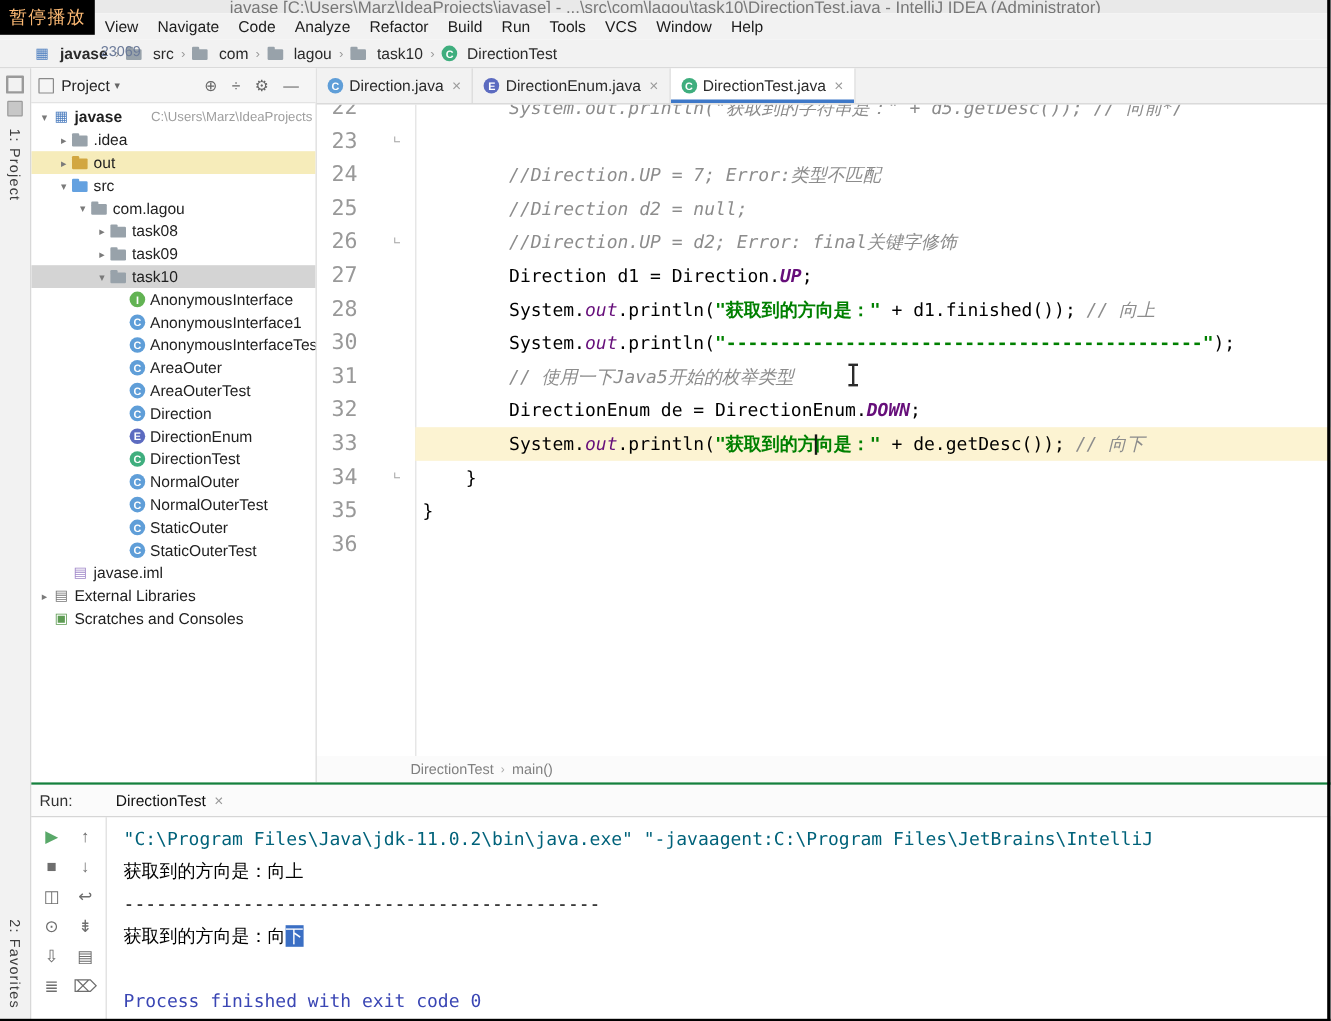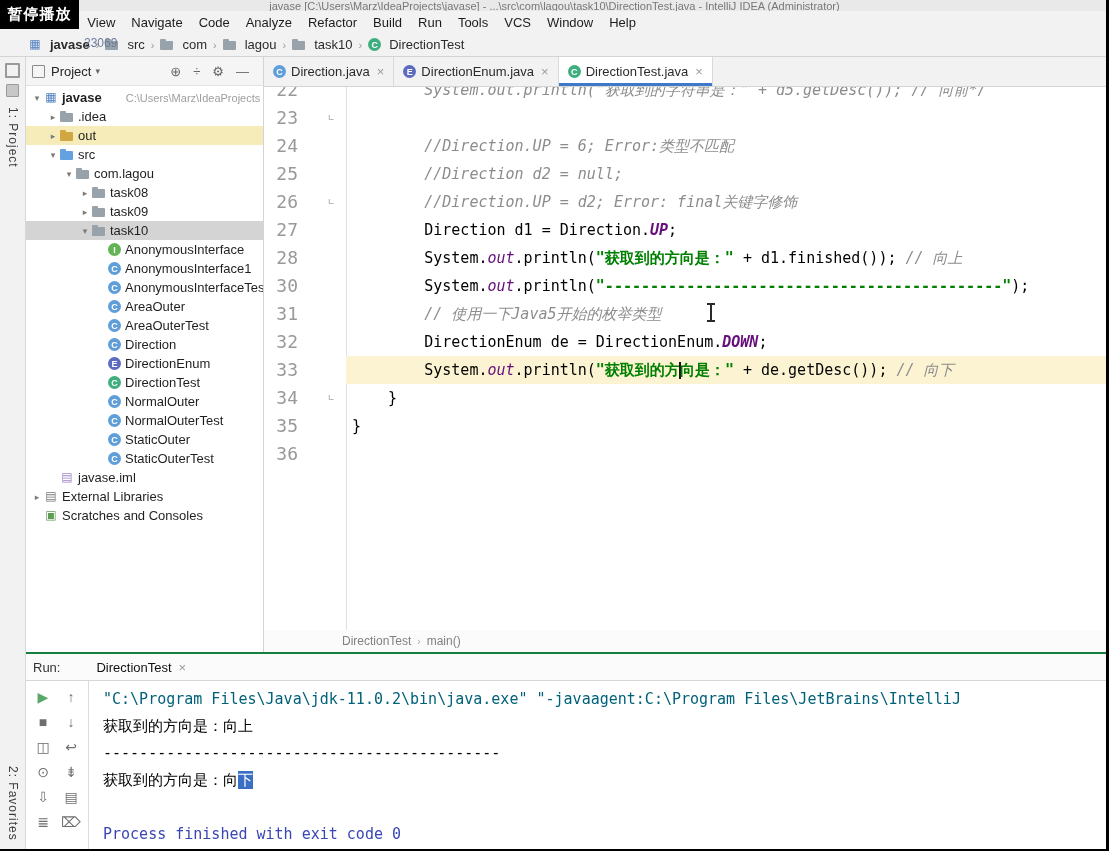--- a/index.html
+++ b/index.html
@@ -1,29 +1,29 @@
 <!DOCTYPE html>
 <html style="--accent-blue: #3e78c8; --run-green: #59a869; --string-green: #008000; --comment-gray: #8c8c8c; --field-purple: #660e7a; --console-cmd: #00627a; --exit-blue: #3a46b4; --selection-blue: #3b6fc4; --caret-row: #fcf3d2; --tree-selection: #d4d4d4; --out-row: #f6ecba;"><head>
 <meta charset="utf-8">
 <style>
   html,body{margin:0;padding:0;background:#333}
   .root{position:relative;width:1109px;height:851px;background:#fff;font-family:"Liberation Sans",sans-serif;overflow:hidden}
 
   
-  .titlebar{position:absolute;top:0;left:0;right:0;height:11px;background:#e9e9e9;font-size:11px;color:#777;text-align:center;line-height:12px;overflow:hidden;white-space:nowrap}
+  .titlebar{position:absolute;top:0;left:0;right:0;height:11px;background:#e9e9e9;font-size:14px;color:#777;text-align:center;line-height:12px;overflow:hidden;white-space:nowrap}
   .menubar{position:absolute;top:11px;left:0;right:0;height:22px;background:#f2f2f2;padding-left:4px;display:flex;align-items:center}
   .menu-item{font-size:13px;color:#1c1c1c;padding:0 8px;white-space:nowrap}
   .navbar{position:absolute;top:33px;left:0;right:0;height:23px;background:#f2f2f2;border-bottom:1px solid #d4d4d4;display:flex;align-items:center;padding-left:28px}
   .crumb{display:flex;align-items:center;gap:4px;font-size:13px;color:#2b2b2b}
   .crumb:first-of-type .crumb-label{font-weight:bold}
   .crumb-sep{color:#999;font-size:11px;padding:0 6px}
 
   
   .overlay{position:absolute;top:0;left:0;width:79px;height:29px;background:#000;z-index:40;display:flex;align-items:center;justify-content:center}
-  .overlay-label{color:#ffffff;font-size:15px;font-weight:bold;letter-spacing:1px}
+  .overlay-label{color:#fdba74;font-size:15px;font-weight:normal;letter-spacing:1px}
   .overlay-badge{position:absolute;top:36px;left:84px;font-size:12px;color:#6b7a99;z-index:39}
 
   
   .stripe{position:absolute;top:57px;left:0;bottom:0;width:25px;background:#f2f2f2;border-right:1px solid #d8d8d8;display:flex;flex-direction:column;align-items:center;z-index:5}
   .stripe-icon{width:11px;height:11px;border:2px solid #9a9a9a;margin-top:6px;border-radius:1px;flex:none}
   .stripe-icon.b{border-width:1px;background:#c7c7c7}
   .vlabel{writing-mode:vertical-rl;font-size:12px;color:#3c3c3c;margin-top:10px;letter-spacing:1px;white-space:nowrap}
   .vlabel.bottom{position:absolute;bottom:10px;margin-top:0}
 
   
@@ -329,21 +329,21 @@
           <span class="code"><span class="seg-c">        System.out.println("获取到的字符串是：" + d5.getDesc()); // 向前*/</span></span>
         </div>
         <div class="line">
           <span class="ln">23</span>
           <span class="fold-col">∟</span>
           <span class="code"></span>
         </div>
         <div class="line">
           <span class="ln">24</span>
           <span class="fold-col"></span>
-          <span class="code"><span class="seg-p">        </span><span class="seg-c">//Direction.UP = 6; Error:类型不匹配</span></span>
+          <span class="code"><span class="seg-p">        </span><span class="seg-c">//Direction.UP = 7; Error:类型不匹配</span></span>
         </div>
         <div class="line">
           <span class="ln">25</span>
           <span class="fold-col"></span>
           <span class="code"><span class="seg-p">        </span><span class="seg-c">//Direction d2 = null;</span></span>
         </div>
         <div class="line">
           <span class="ln">26</span>
           <span class="fold-col">∟</span>
           <span class="code"><span class="seg-p">        </span><span class="seg-c">//Direction.UP = d2; Error: final关键字修饰</span></span>

